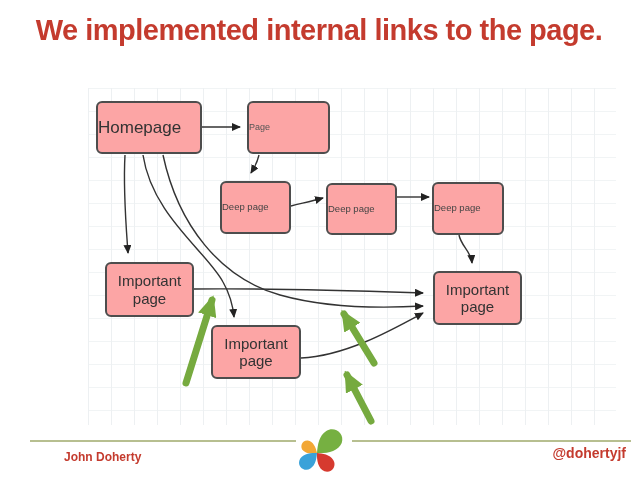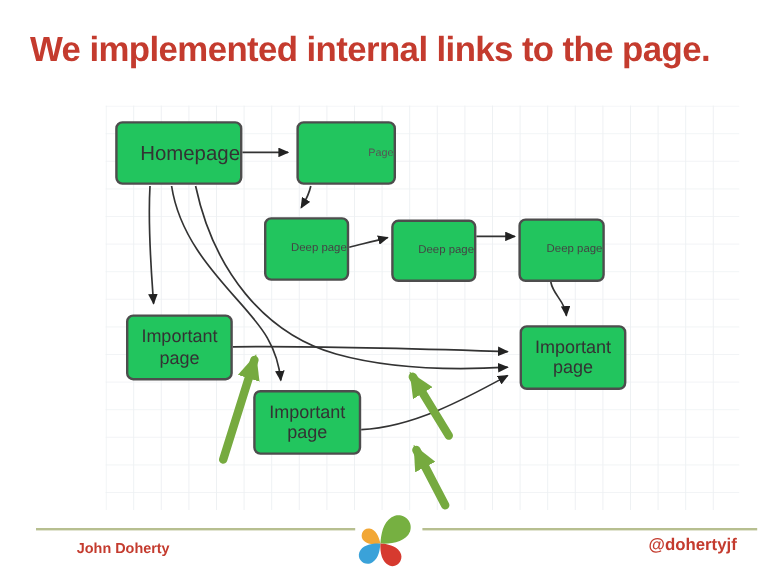--- a/index.html
+++ b/index.html
@@ -2,59 +2,59 @@
 <html><head>
 <meta charset="utf-8">
 <style>
   html,body{margin:0;padding:0;}
   body{width:638px;height:479px;position:relative;background:#ffffff;
        font-family:"Liberation Sans", sans-serif;overflow:hidden;}
 
   
   .title{
     position:absolute;top:14px;left:24px;right:24px;
-    margin:12px auto;width:588px;
+    margin:0 auto;width:588px;
     font-size:29px;line-height:33px;font-weight:bold;
-    text-align:left;color:#c43b2e;letter-spacing:-0.5px;
+    text-align:center;color:#c43b2e;letter-spacing:-0.5px;
   }
 
   
   .grid{
     position:absolute;left:88px;top:88px;width:528px;height:337px;
     background-image:
       linear-gradient(to right, #e2e7eb 1px, transparent 1px),
       linear-gradient(to bottom, #e9edf0 1px, transparent 1px);
     background-size:23px 23px;
     opacity:.6;
   }
   svg.overlay{position:absolute;left:0;top:0;width:638px;height:479px;}
   .node{
-    position:absolute;background:#22c55e;border:2px solid #4d4d4d;border-radius:6px;
-    display:flex;align-items:center;justify-content:flex-end;text-align:center;
+    position:absolute;background:#fca5a5;border:2px solid #4d4d4d;border-radius:6px;
+    display:flex;align-items:center;justify-content:flex-start;text-align:center;
     color:#333;box-sizing:border-box;
   }
   .node span{display:block;line-height:1.15;}
   #n-homepage  {left:96px; top:101px;width:106px;height:53px;font-size:17px;}
   #n-page      {left:247px;top:101px;width:83px; height:53px;font-size:9px;color:#555;}
   #n-deep1     {left:220px;top:181px;width:71px; height:53px;font-size:9.5px;color:#444;}
   #n-deep2     {left:326px;top:183px;width:71px; height:52px;font-size:9.5px;color:#444;}
   #n-deep3     {left:432px;top:182px;width:72px; height:53px;font-size:9.5px;color:#444;}
   #n-impleft   {left:105px;top:262px;width:89px; height:55px;font-size:15px;}
   #n-impbottom {left:211px;top:325px;width:90px; height:54px;font-size:15px;}
   #n-impright  {left:433px;top:271px;width:89px; height:54px;font-size:15px;}
 
   .edge{fill:none;stroke:#333;stroke-width:1.4px;}
   .g-arrow{fill:none;stroke:#76aa3f;stroke-width:7px;stroke-linecap:round;}
 
   
   .divider{position:absolute;top:440px;height:2px;background:#b7bf90;}
   #div-left{left:30px;width:266px;}
   #div-right{left:352px;width:279px;}
   .author{position:absolute;left:28px;top:450px;font-size:12px;font-weight:bold;color:#c43b2e;margin-left:36px;}
-  .handle{position:absolute;right:24px;top:445px;font-size:14px;font-weight:bold;color:#c43b2e;}
+  .handle{position:absolute;right:12px;top:445px;font-size:14px;font-weight:bold;color:#c43b2e;}
   .logo{position:absolute;left:292px;top:424px;}
 </style>
 </head>
 <body>
 
 <h1 class="title">We implemented internal links to the page.</h1>
 
 <div class="grid"></div>
 
 <svg class="overlay" viewBox="0 0 638 479">

